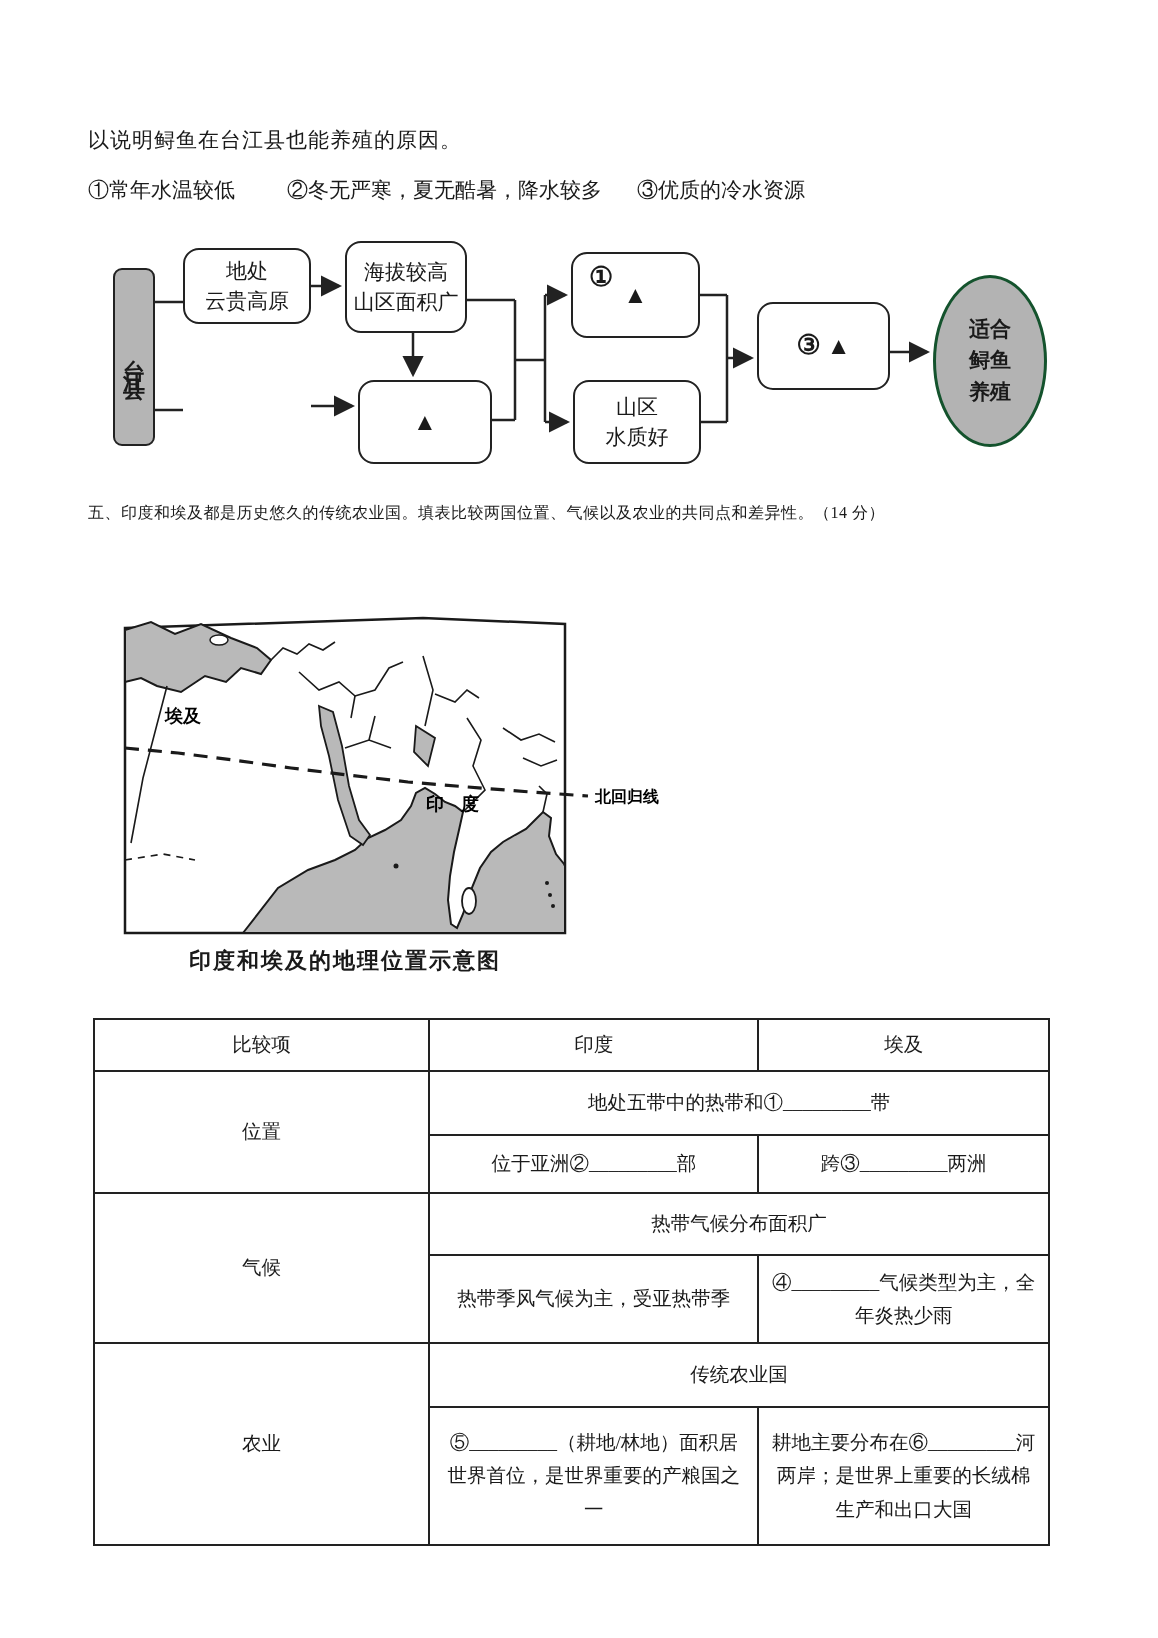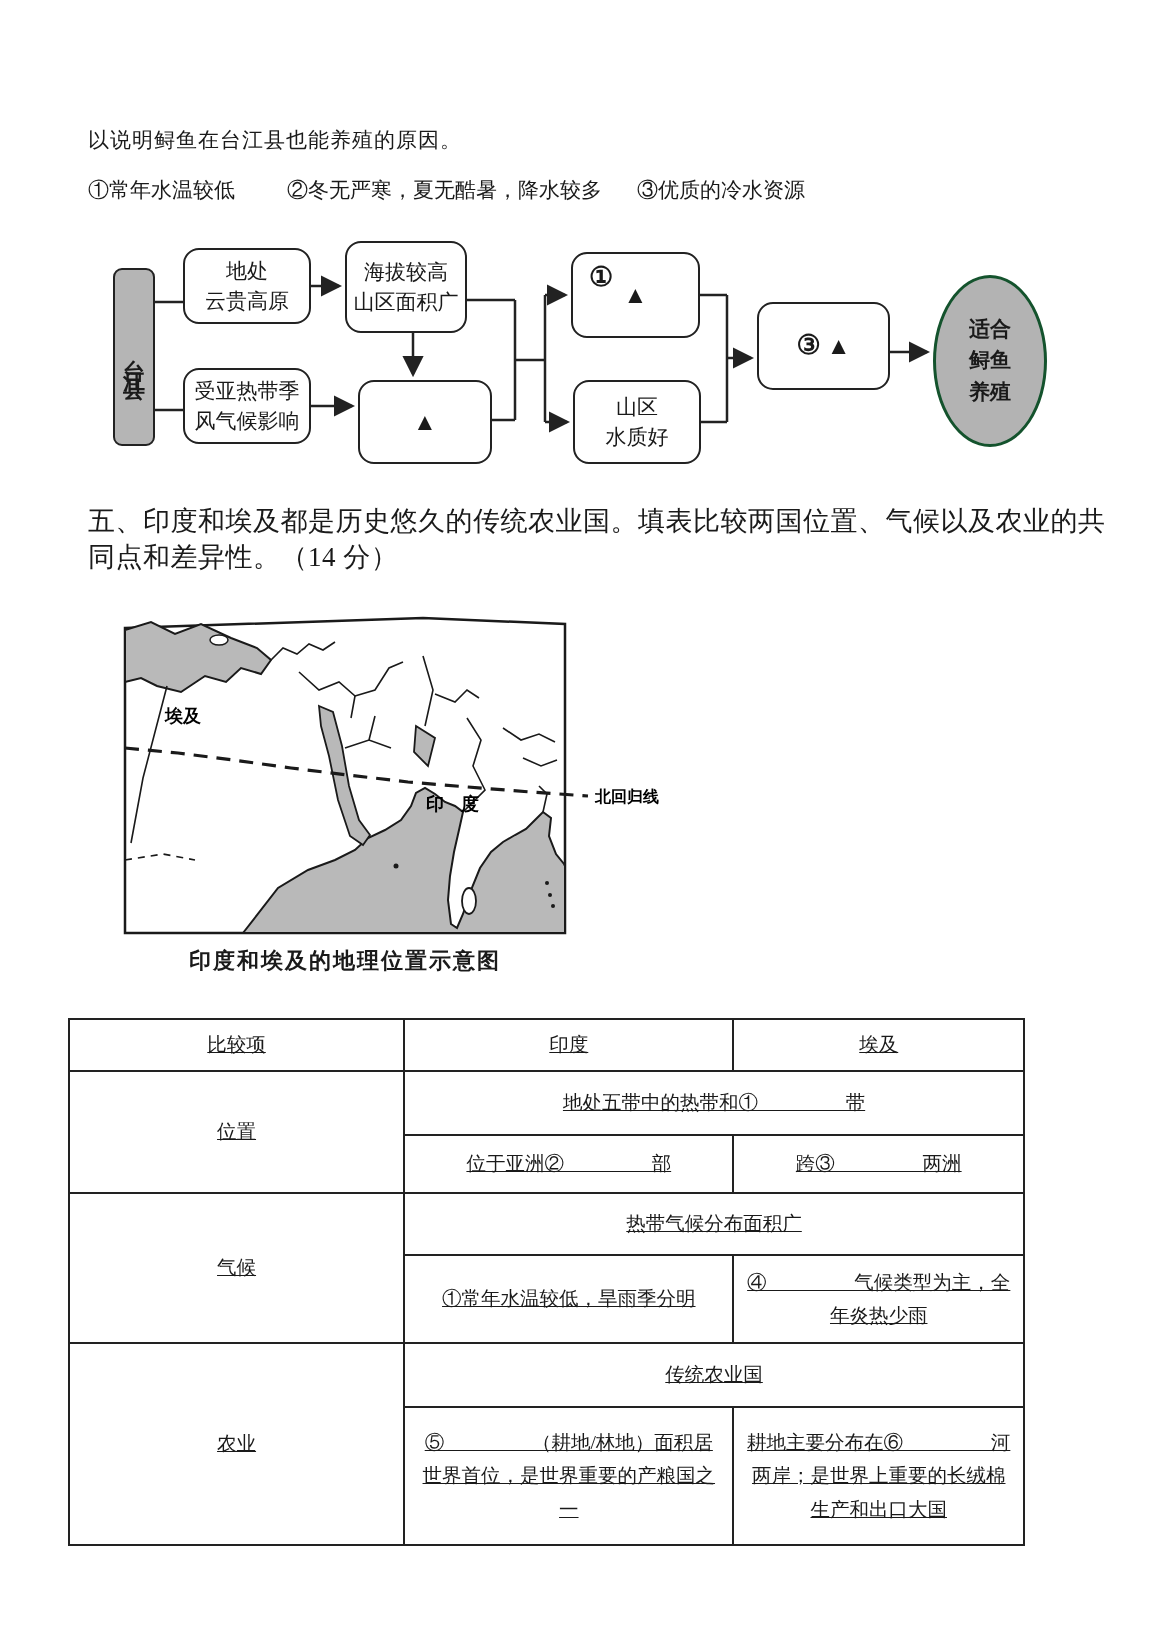--- a/index.html
+++ b/index.html
@@ -9,21 +9,21 @@
     font-family:"Liberation Serif","DejaVu Serif",serif;
     color:#1a1a1a;
   }
   .abs { position:absolute; }
 
   
   .intro   { left:88px; top:126px; font-size:21px; letter-spacing:1px; }
   .options { left:88px; top:176px; font-size:21px; width:1000px; }
   .options span { position:absolute; white-space:nowrap; }
   .opt1 { left:0; }  .opt2 { left:199px; }  .opt3 { left:549px; }
-  .section-title { left:88px; top:503px; font-size:27px; letter-spacing:0.5px; width:1020px; }
+  .section-title { left:88px; top:503px; font-size:16px; letter-spacing:0.5px; width:1020px; }
 
   
   .flow { left:0; top:230px; width:1158px; height:250px; }
   .flow .node {
     position:absolute; border:2.5px solid #222; border-radius:16px; background:#fff;
     display:flex; flex-direction:column; align-items:center; justify-content:center;
     font-size:21px; line-height:1.45; text-align:left;
   }
   .flow .src {
     border-radius:9px; background:#b5b5b5;
@@ -39,22 +39,22 @@
   .hand-mark { font-size:27px; font-weight:bold; }
   .mark-tl { position:absolute; left:16px; top:4px; }
   .inline-row { display:flex; flex-direction:row; align-items:center; gap:6px; }
 
   
   .map-wrap { left:123px; top:598px; width:560px; height:339px; }
   .map-caption { left:123px; top:946px; width:444px; text-align:center;
                  font-size:22px; font-weight:bold; letter-spacing:2px; }
 
   
-  .cmp-table { position:absolute; left:68px; top:1018px; width:957px;
-               border-collapse:collapse; font-size:19.5px;text-decoration:underline; }
+  .cmp-table { position:absolute; left:93px; top:1018px; width:957px;
+               border-collapse:collapse; font-size:19.5px; }
   .cmp-table td { border:2px solid #222; text-align:center; vertical-align:middle;
                   padding:4px 12px; line-height:1.7; }
   .col1 { width:336px; } .col2 { width:330px; } .col3 { width:291px; }
 </style>
 </head>
 <body>
 
 <div class="abs intro">以说明鲟鱼在台江县也能养殖的原因。</div>
 <div class="abs options">
   <span class="opt1">①常年水温较低</span>
@@ -90,24 +90,20 @@
   <div class="node" style="left:183px; top:18px; width:128px; height:76px;">
     <span>地处</span>
     <span>云贵高原</span>
   </div>
 
   <div class="node" style="left:345px; top:11px; width:122px; height:92px;">
     <span>海拔较高</span>
     <span>山区面积广</span>
   </div>
 
-  <div class="node" style="left:183px; top:138px; width:128px; height:76px;">
-    <span>受亚热带季</span>
-    <span>风气候影响</span>
-  </div>
 
   <div class="node" style="left:358px; top:150px; width:134px; height:84px;">
     <span class="tri">▲</span>
   </div>
 
   <div class="node" style="left:571px; top:22px; width:129px; height:86px;">
     <span class="hand-mark mark-tl">①</span>
     <span class="tri">▲</span>
   </div>
 
@@ -193,21 +189,21 @@
   </tr>
   <tr>
     <td style="height:58px;">位于亚洲②_________部</td>
     <td>跨③_________两洲</td>
   </tr>
   <tr>
     <td rowspan="2">气候</td>
     <td colspan="2" style="height:62px;">热带气候分布面积广</td>
   </tr>
   <tr>
-    <td style="height:88px;">①常年水温较低，旱雨季分明</td>
+    <td style="height:88px;">热带季风气候为主，受亚热带季</td>
     <td>④_________气候类型为主，全年炎热少雨</td>
   </tr>
   <tr>
     <td rowspan="2">农业</td>
     <td colspan="2" style="height:64px;margin-left:15px;">传统农业国</td>
   </tr>
   <tr>
     <td style="height:138px;">⑤_________（耕地/林地）面积居世界首位，是世界重要的产粮国之一</td>
     <td>耕地主要分布在⑥_________河两岸；是世界上重要的长绒棉生产和出口大国</td>
   </tr>

